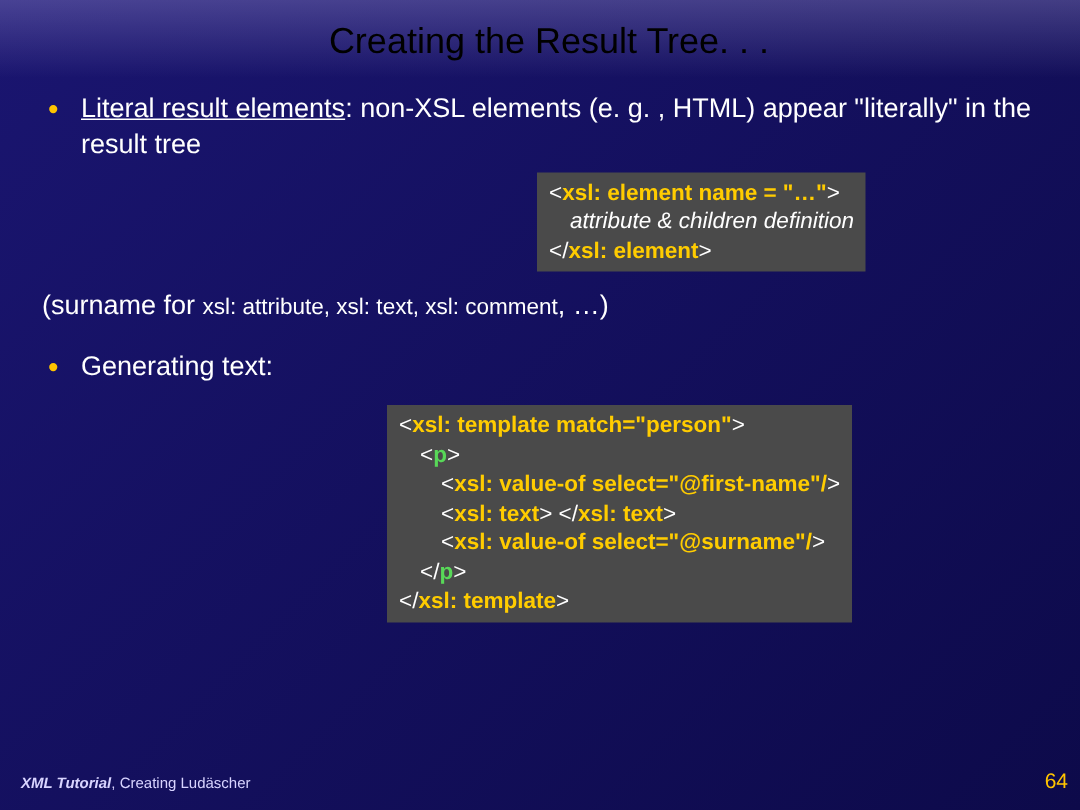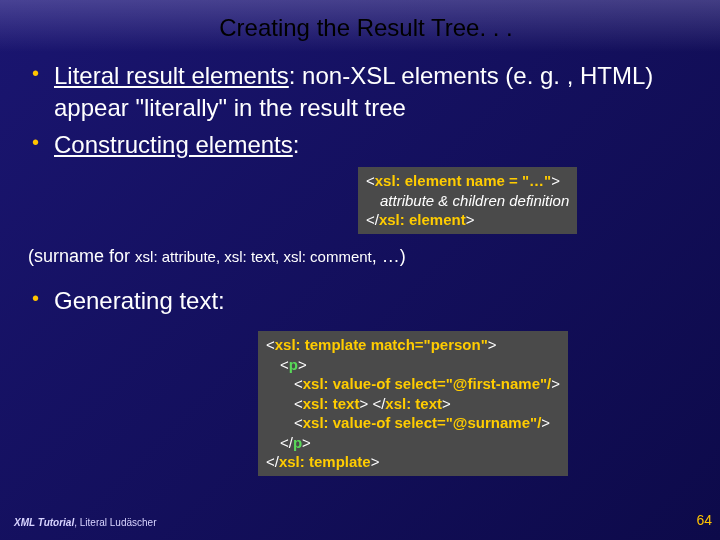--- a/index.html
+++ b/index.html
@@ -23,21 +23,21 @@
   .content {
     padding: 8px 28px 0 28px;
   }
   ul.bullets {
     list-style: none;
     padding-left: 26px;
   }
   ul.bullets > li {
     position: relative;
     color: #fff;
-    font-size: 24px;
+    font-size: 18px;
     line-height: 1.35;
     margin-bottom: 4px;
   }
   ul.bullets > li::before {
     content: "•";
     color: #ffc400;
     position: absolute;
     left: -22px;
     font-size: 20px;
   }
@@ -82,23 +82,20 @@
 </head>
 <body>
 
 <div class="title">Creating the Result Tree. . .</div>
 
 <div class="content">
   <ul class="bullets">
     <li>
       <span class="under">Literal result elements</span><span>: non-XSL elements (e. g. , HTML) appear "literally" in the result tree</span>
     </li>
-    <li>
-      <span class="under">Constructing elements</span><span>:</span>
-    </li>
   </ul>
 
   <div class="codebox cb1">
     <div>
       <span class="plain">&lt;</span><span class="kw">xsl: element name = "…"</span><span class="plain">&gt;</span>
     </div>
     <div class="attrv" style="padding-left:14px">attribute &amp; children definition</div>
     <div>
       <span class="plain">&lt;/</span><span class="kw">xsl: element</span><span class="plain">&gt;</span>
     </div>
@@ -119,15 +116,15 @@
     <div style="padding-left:14px"><span class="plain">&lt;</span><span class="tagc">p</span><span class="plain">&gt;</span></div>
     <div style="padding-left:28px"><span class="plain">&lt;</span><span class="kw">xsl: value-of select="@first-name"/</span><span class="plain">&gt;</span></div>
     <div style="padding-left:28px"><span class="plain">&lt;</span><span class="kw">xsl: text</span><span class="plain">&gt; &lt;/</span><span class="kw">xsl: text</span><span class="plain">&gt;</span></div>
     <div style="padding-left:28px"><span class="plain">&lt;</span><span class="kw">xsl: value-of select="@surname"/</span><span class="plain">&gt;</span></div>
     <div style="padding-left:14px"><span class="plain">&lt;/</span><span class="tagc">p</span><span class="plain">&gt;</span></div>
     <div><span class="plain">&lt;/</span><span class="kw">xsl: template</span><span class="plain">&gt;</span></div>
   </div>
 </div>
 
 <div class="footer-left">
-  <span class="bold">XML Tutorial</span><span>, Literal Ludäscher</span>
+  <span class="bold">XML Tutorial</span><span>, Creating Ludäscher</span>
 </div>
 <div class="footer-right">64</div>
 
 </body></html>

